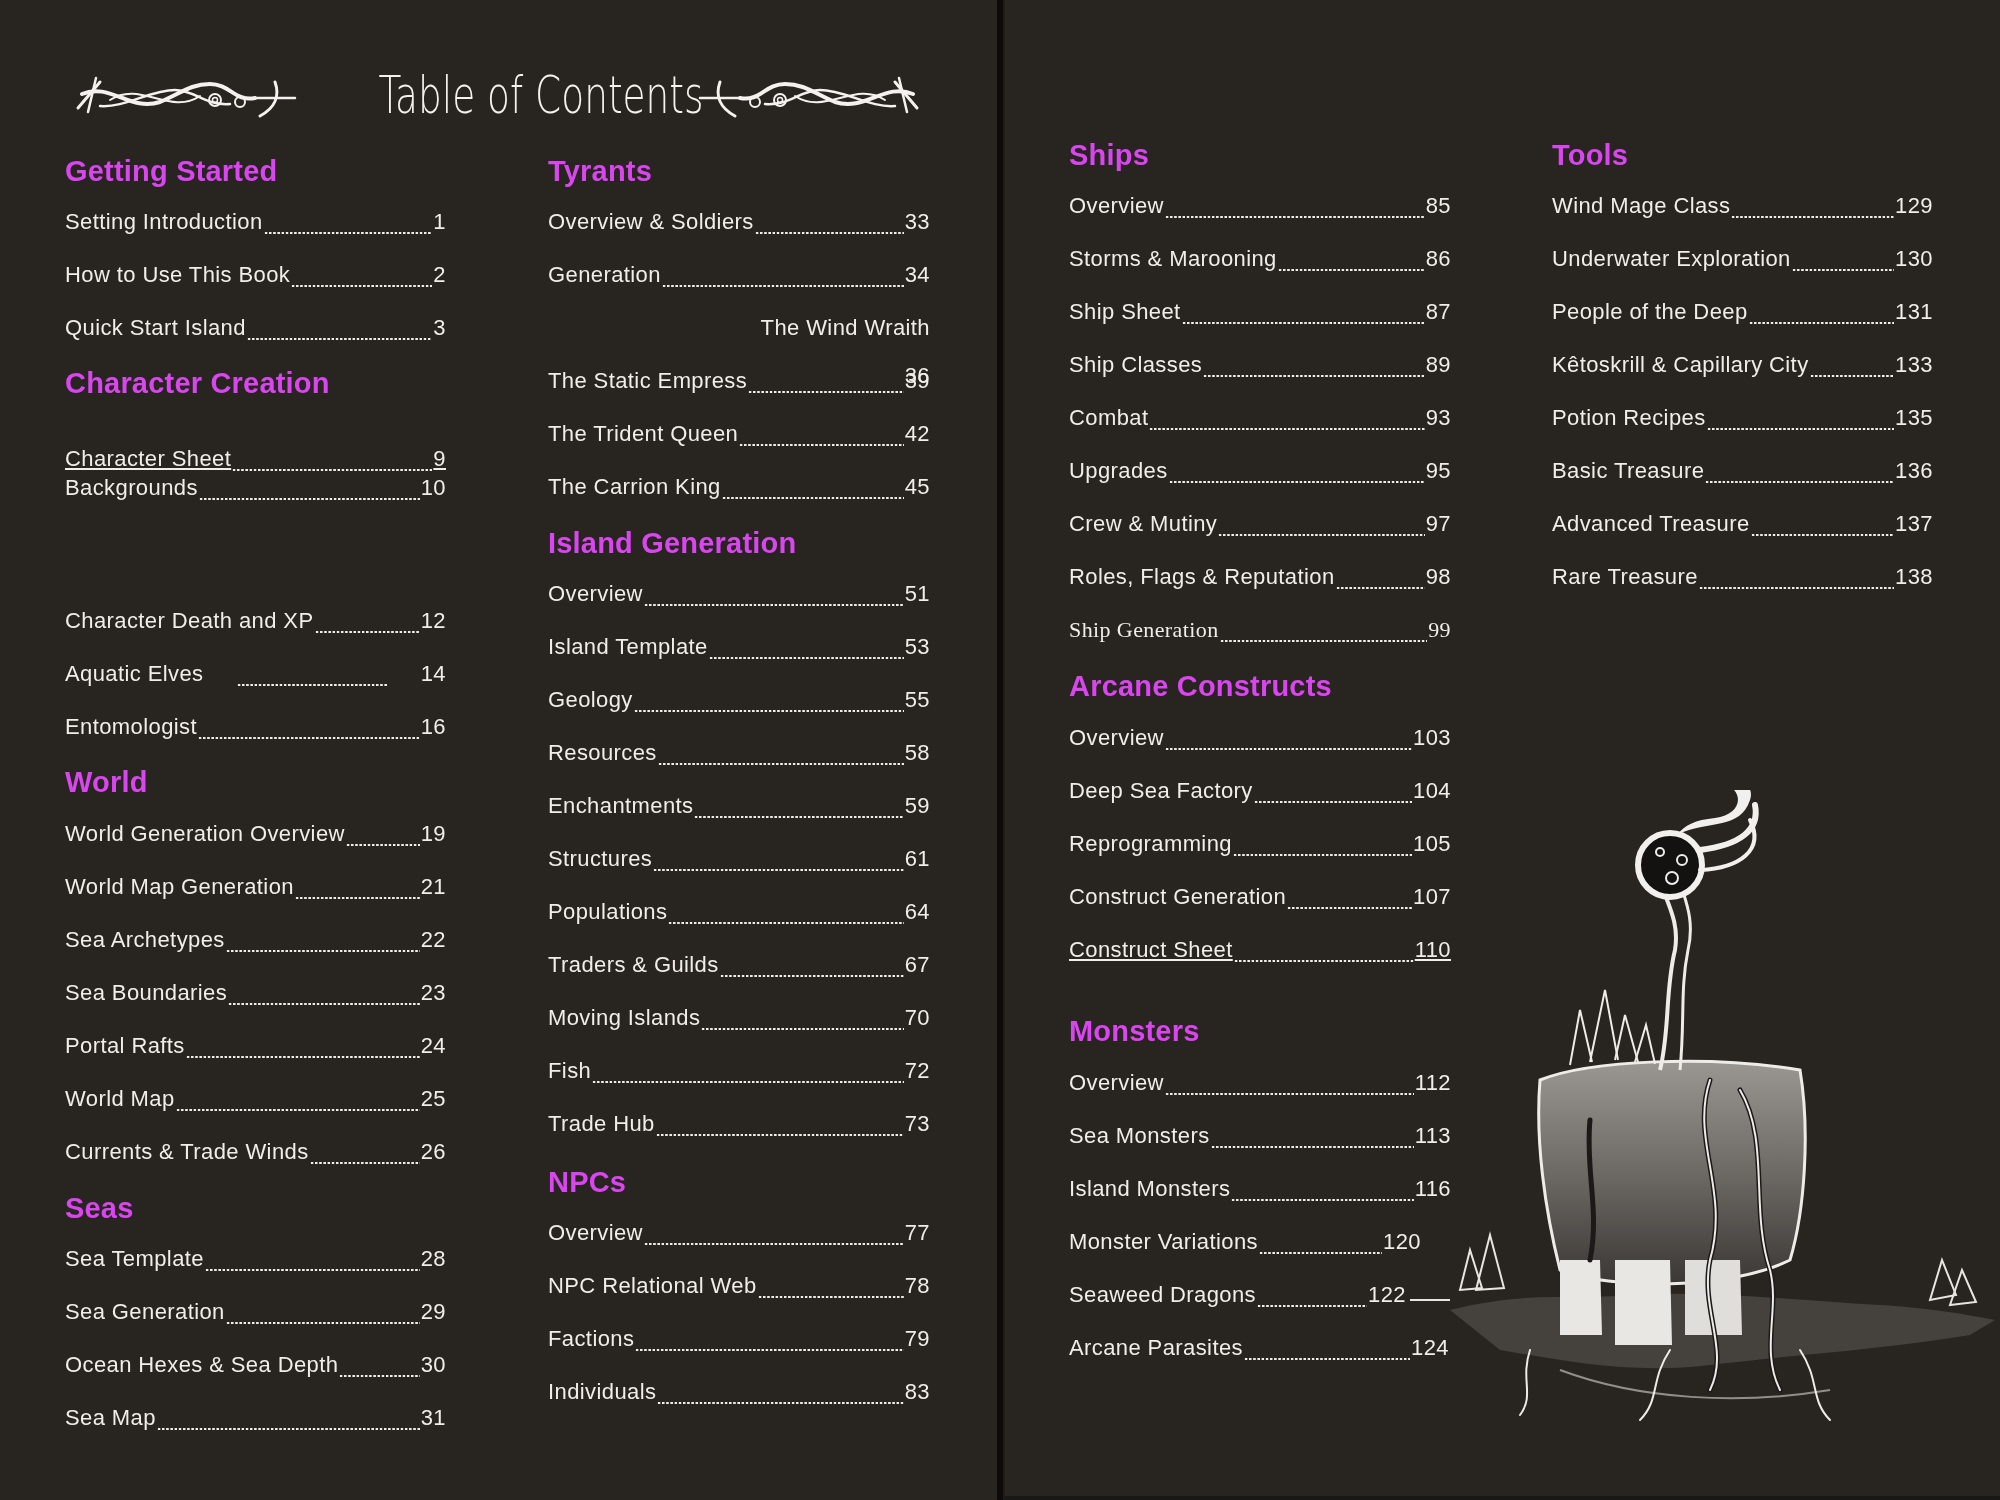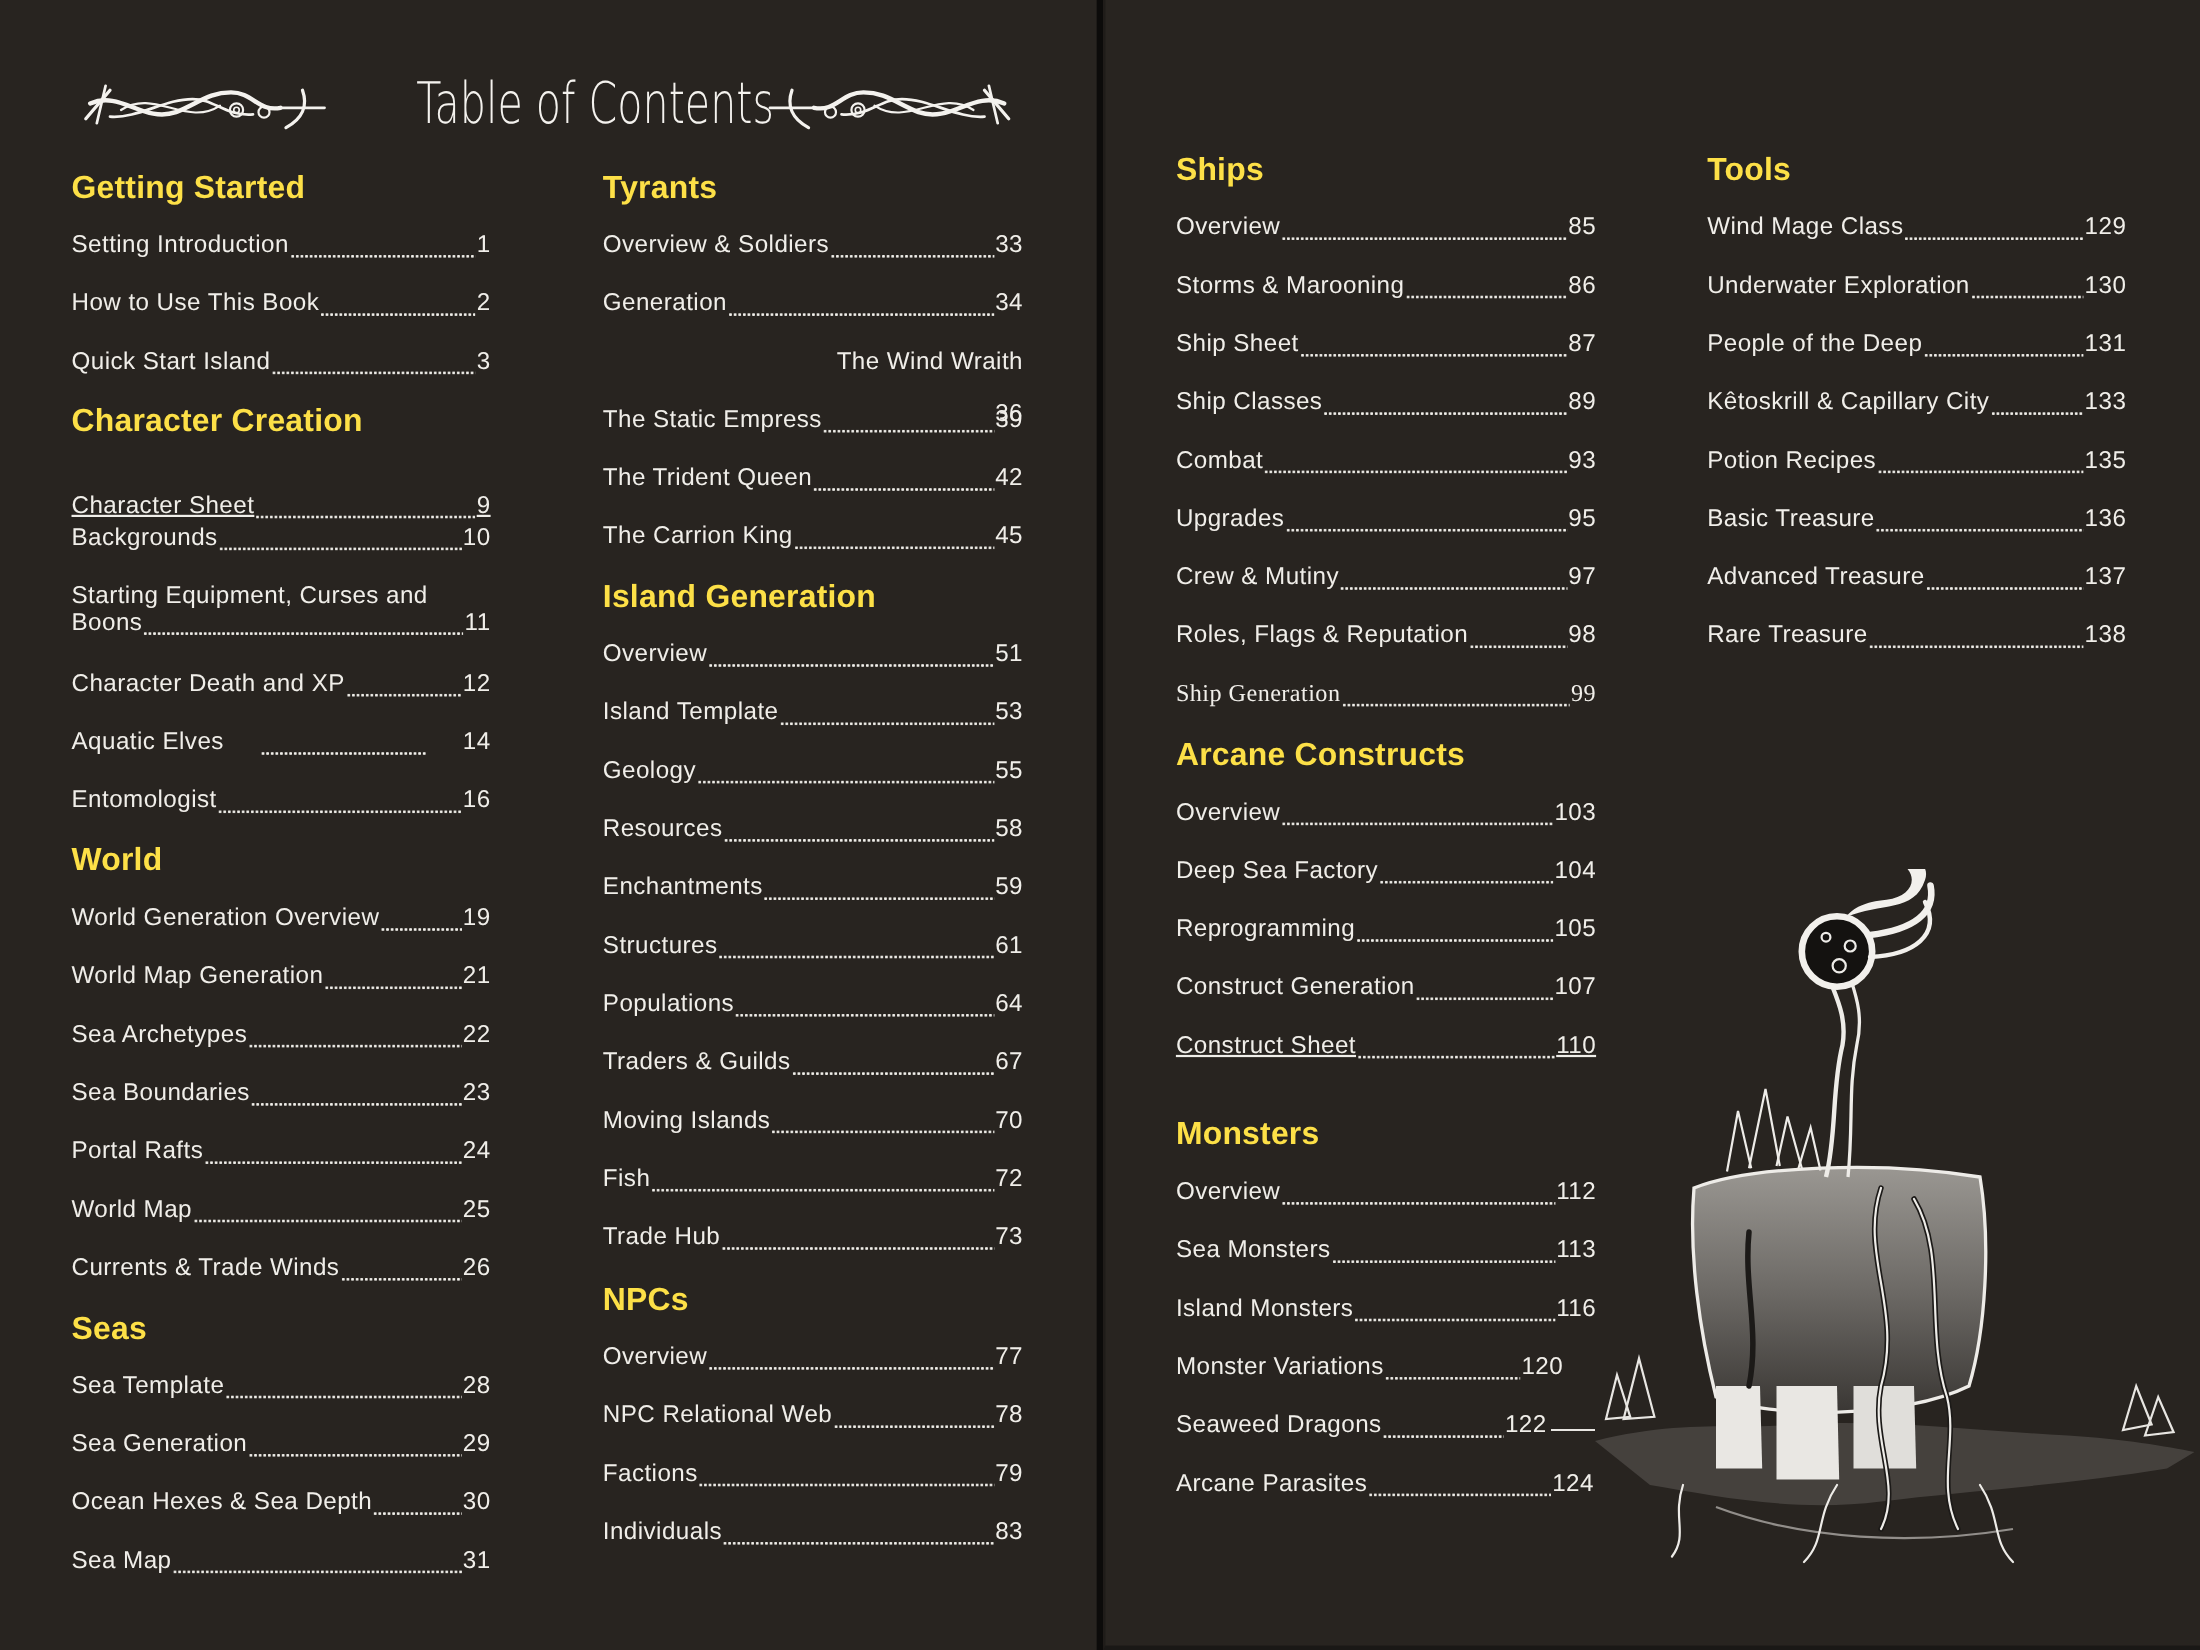--- a/index.html
+++ b/index.html
@@ -17,21 +17,21 @@
   .ornament-right { left: 625px; }
   .toc-title {
     position: absolute; left: 258px; top: 0; width: 360px; text-align: center;
     font-family: "DejaVu Sans", sans-serif; font-weight: 300; font-size: 52px;
     letter-spacing: 0px; transform: scaleX(0.72); transform-origin: center top;
     color: #f4f2ee; white-space: nowrap; line-height: 70px;
   }
 
   .heading {
     position: absolute; font-family: "Liberation Sans", sans-serif; font-weight: 700;
-    font-size: 29px; color: #fde047; white-space: nowrap; line-height: 34px; letter-spacing: 0.2px;
+    font-size: 29px; color: #d946ef; white-space: nowrap; line-height: 34px; letter-spacing: 0.2px;
   }
 
   .entry {
     position: absolute; display: flex; align-items: flex-end; font-size: 22px;
     line-height: 26px; color: #f0eee9; white-space: nowrap; letter-spacing: 0.4px;
   }
   .entry .label { flex: 0 0 auto; }
   .entry .leader {
     flex: 1 1 auto; overflow: hidden; height: 22px; margin: 0 1px;
     background-image: radial-gradient(circle, #f0eee9 1.1px, transparent 1.4px);
@@ -101,28 +101,20 @@
   <div class="entry" style="left:65px;top:446px;width:381px;text-decoration:underline;">
       <span class="label">Character Sheet</span>
       <span class="leader"></span>
       <span class="page-num">9</span>
     </div>
   <div class="entry" style="left:65px;top:475px;width:381px;">
       <span class="label">Backgrounds</span>
       <span class="leader"></span>
       <span class="page-num">10</span>
     </div>
-  <div class="entry wrap" style="left:65px;top:528px;width:381px;">
-    <div>Starting Equipment, Curses and</div>
-    <div class="line2">
-        <span class="label">Boons</span>
-        <span class="leader"></span>
-        <span class="page-num">11</span>
-      </div>
-  </div>
   <div class="entry" style="left:65px;top:608px;width:381px;">
       <span class="label">Character Death and XP</span>
       <span class="leader"></span>
       <span class="page-num">12</span>
     </div>
   <div class="entry" style="left:65px;top:661px;width:381px;gap:32px;">
       <span class="label">Aquatic Elves</span>
       <span class="leader"></span>
       <span class="page-num">14</span>
     </div>

